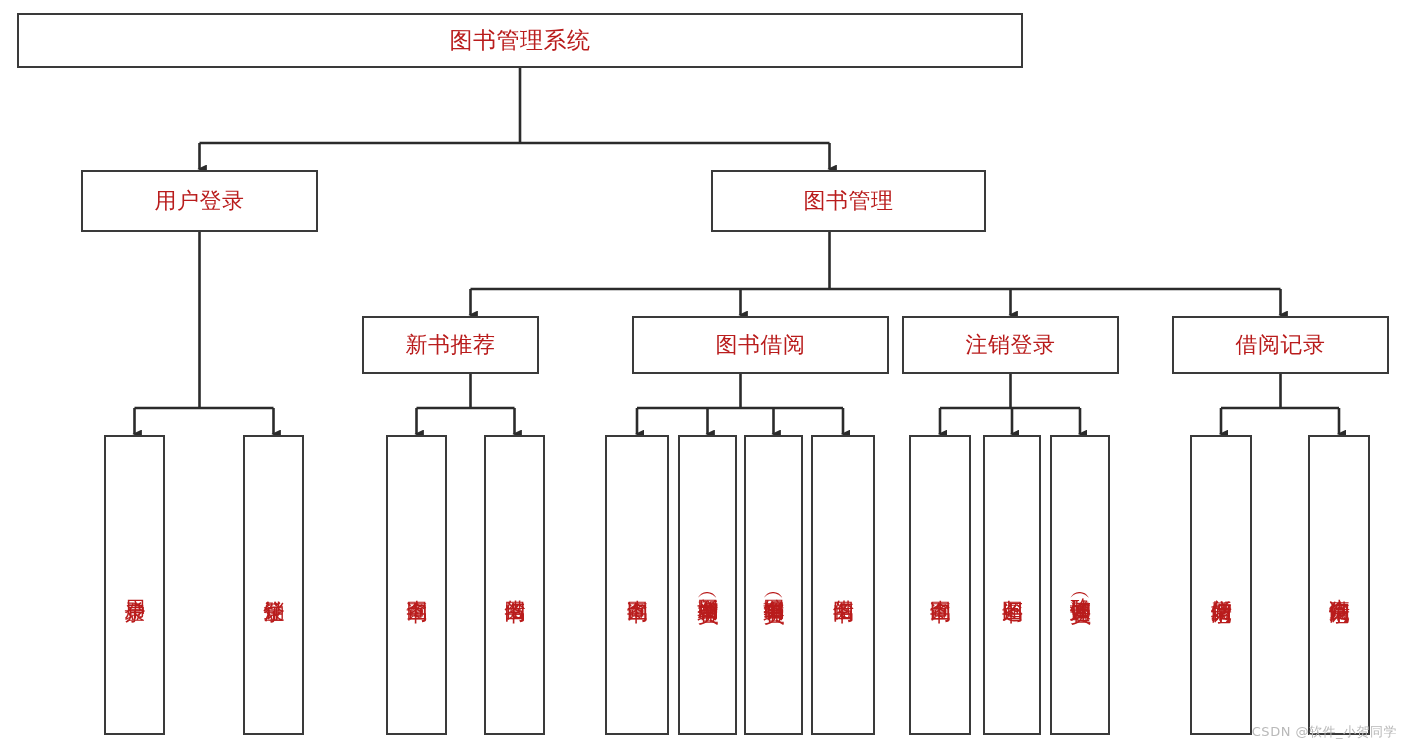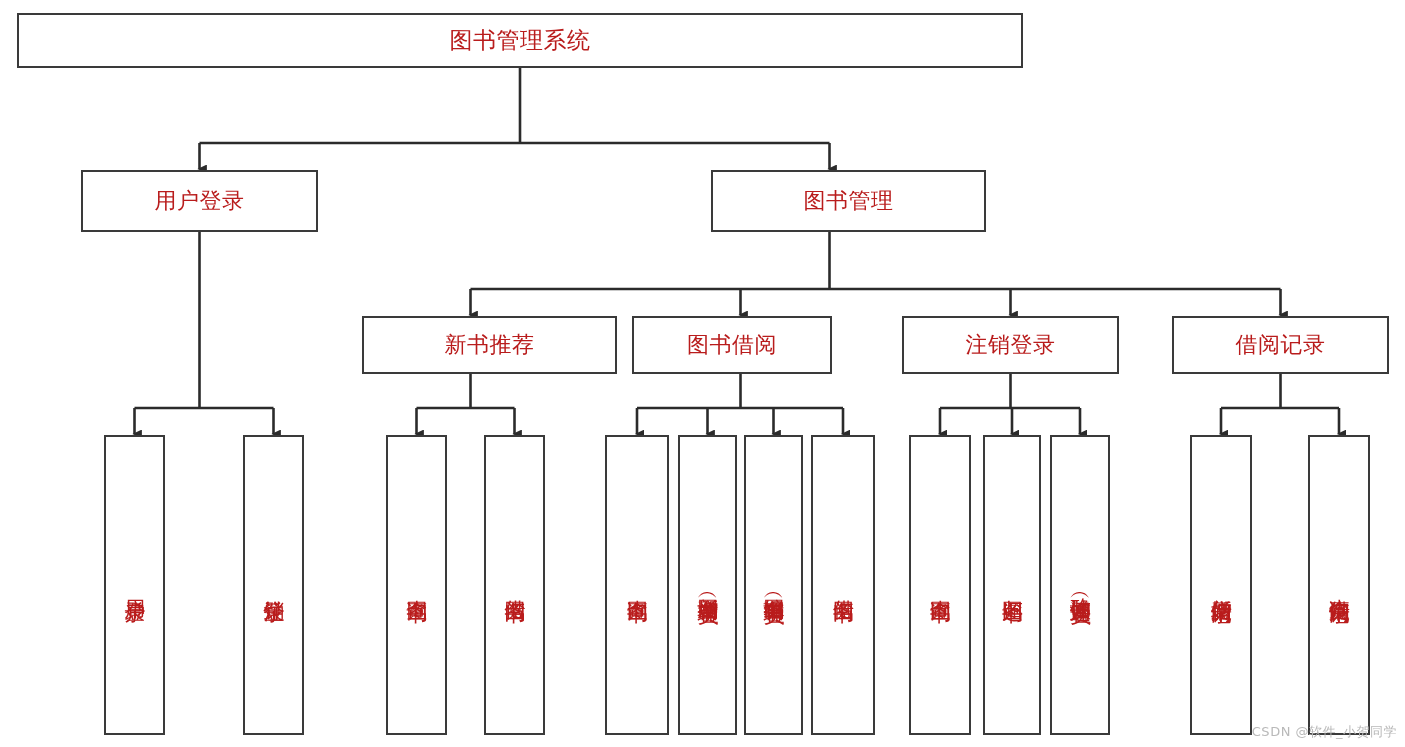--- a/index.html
+++ b/index.html
@@ -115,25 +115,25 @@
   </div>
 
   <div class="node horizontal" id="node-l2_user_login" style="left: 81px; top: 170px; width: 237px; height: 62px;">
     <span class="label">用户登录</span>
   </div>
 
   <div class="node horizontal" id="node-l2_book_manage" style="left: 711px; top: 170px; width: 275px; height: 62px;">
     <span class="label">图书管理</span>
   </div>
 
-  <div class="node horizontal" id="node-l3_new_book_rec" style="left: 362px; top: 316px; width: 255px; height: 58px;">
+  <div class="node horizontal" id="node-l3_new_book_rec" style="left: 362px; top: 316px; width: 177px; height: 58px;">
     <span class="label">新书推荐</span>
   </div>
 
-  <div class="node horizontal" id="node-l3_book_borrow" style="left: 632px; top: 316px; width: 200px; height: 58px;">
+  <div class="node horizontal" id="node-l3_book_borrow" style="left: 632px; top: 316px; width: 257px; height: 58px;">
     <span class="label">图书借阅</span>
   </div>
 
   <div class="node horizontal" id="node-l3_current_borrow" style="left: 902px; top: 316px; width: 217px; height: 58px;">
     <span class="label">注销登录</span>
   </div>
 
   <div class="node horizontal" id="node-l3_borrow_record" style="left: 1172px; top: 316px; width: 217px; height: 58px;">
     <span class="label">借阅记录</span>
   </div>

